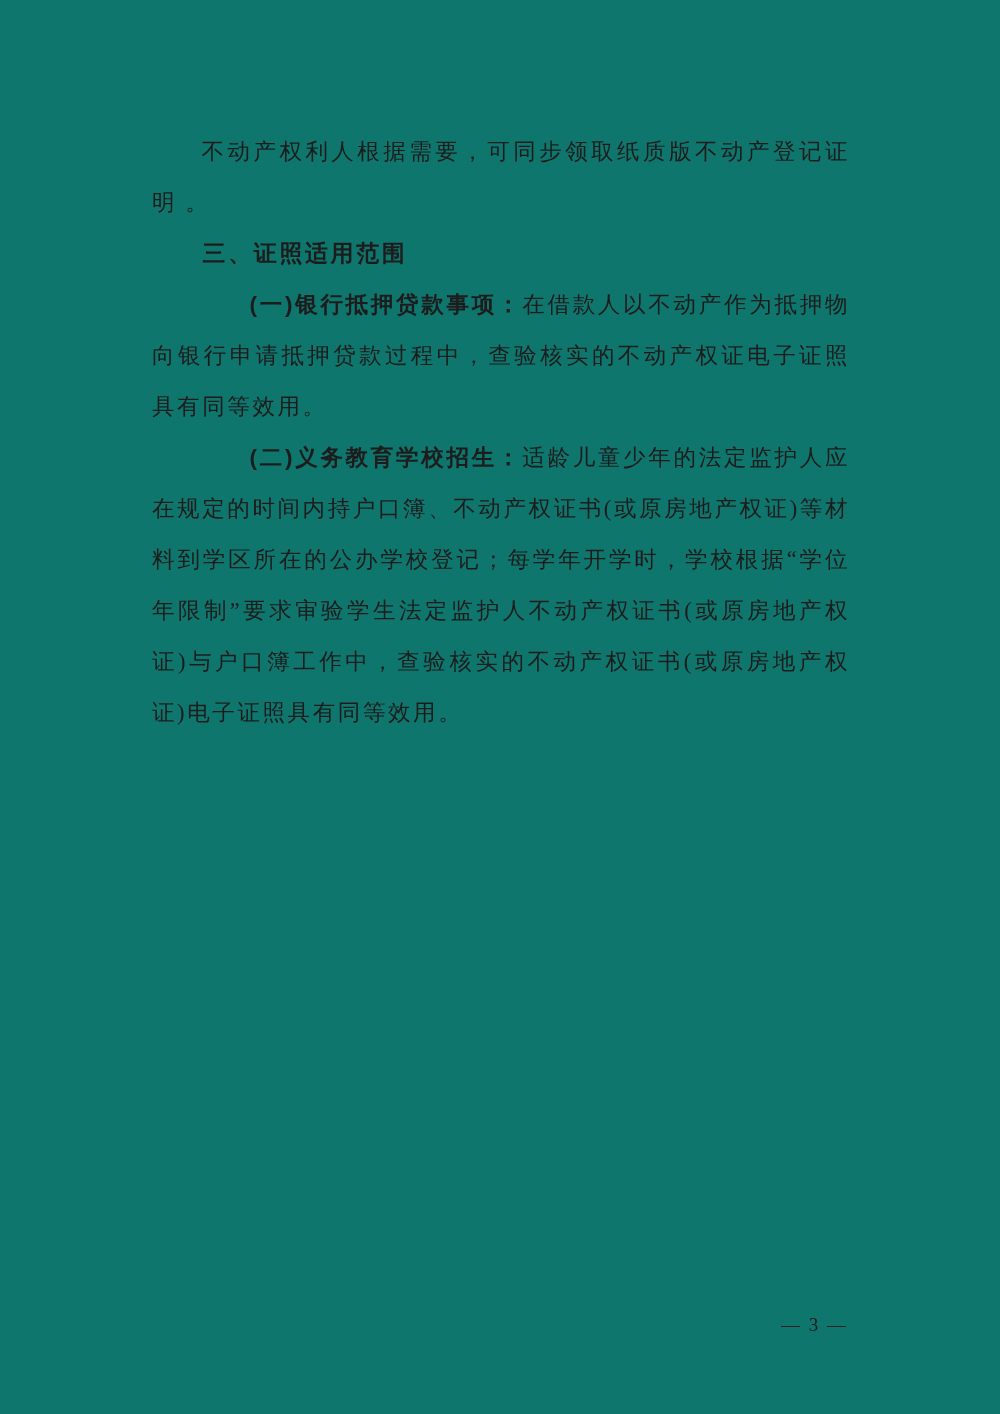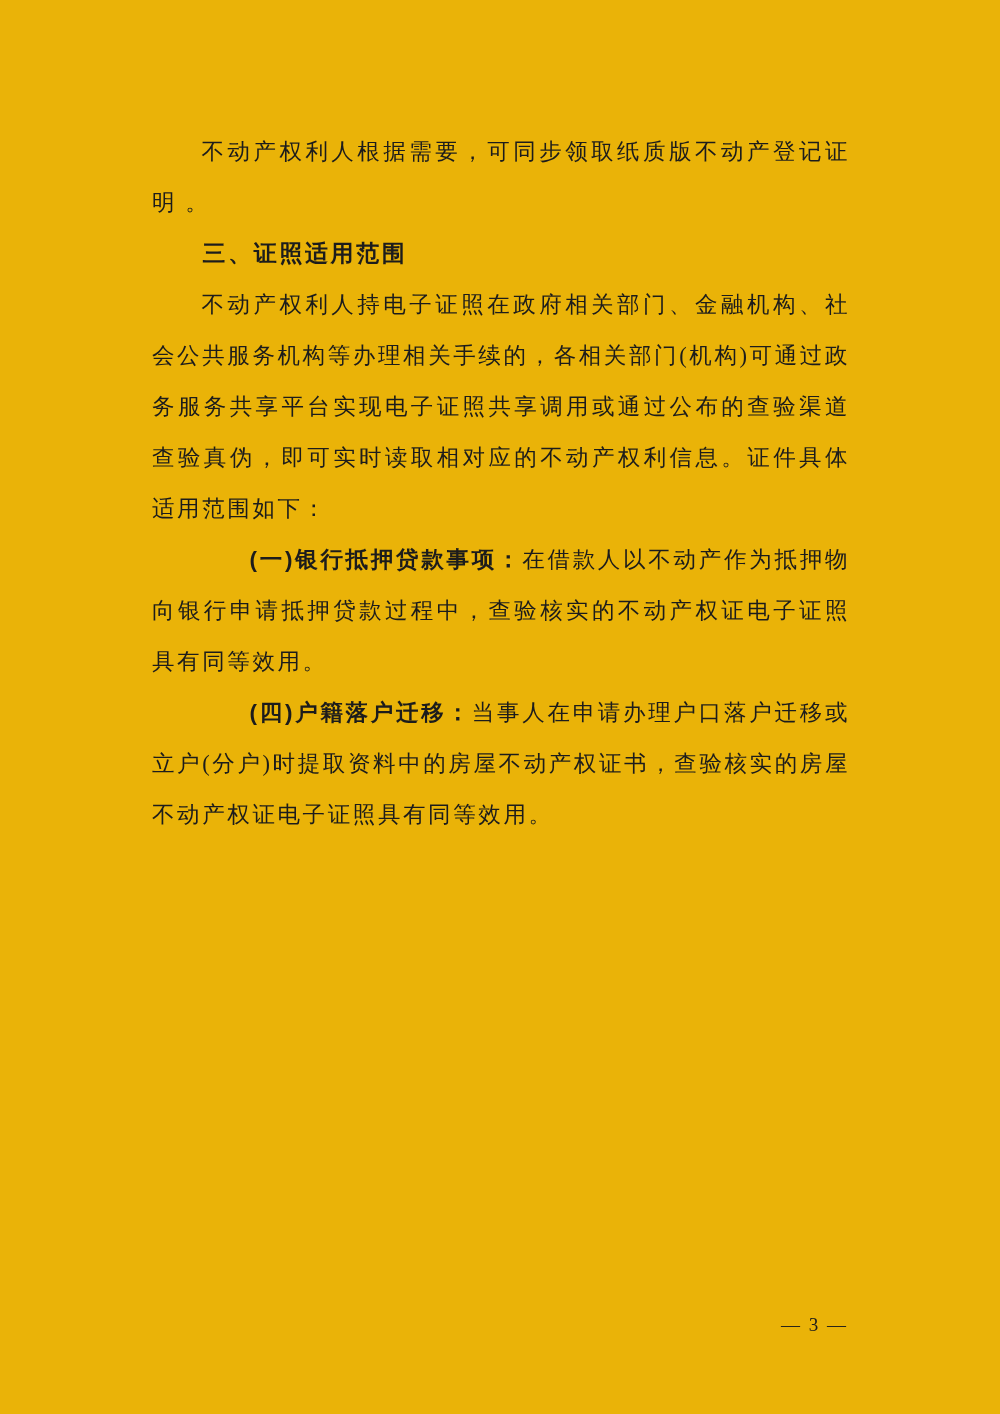--- a/index.html
+++ b/index.html
@@ -14,21 +14,21 @@
     font-family: "Liberation Serif", "DejaVu Serif", serif;
     color: #1c1c1c;
     overflow: hidden;
   }
   .page {
     position: absolute;
     top: 0;
     left: 0;
     width: 1000px;
     height: 1414px;
-    background: #eab308;
+    background: #0f766e;
     box-sizing: border-box;
     padding: 126px 150px 4px 152px;
   }
   .para {
     margin: 0;
     font-size: 22.5px;
     line-height: 51px;
     letter-spacing: 2.6px;
     text-align: justify;
     text-indent: 2.2em;
@@ -60,23 +60,22 @@
 </style>
 </head>
 <body>
 
 <div class="page">
 
   <p class="para">不动产权利人根据需要，可同步领取纸质版不动产登记证明 。</p>
 
   <p class="heading">三、证照适用范围</p>
 
-  <p class="para">不动产权利人持电子证照在政府相关部门、金融机构、社会公共服务机构等办理相关手续的，各相关部门(机构)可通过政务服务共享平台实现电子证照共享调用或通过公布的查验渠道查验真伪，即可实时读取相对应的不动产权利信息。证件具体适用范围如下：</p>
 
   <p class="para"><span class="lead">(一)银行抵押贷款事项：</span><span>在借款人以不动产作为抵押物向银行申请抵押贷款过程中，查验核实的不动产权证电子证照具有同等效用。</span></p>
 
+  <p class="para"><span class="lead">(二)义务教育学校招生：</span><span>适龄儿童少年的法定监护人应在规定的时间内持户口簿、不动产权证书(或原房地产权证)等材料到学区所在的公办学校登记；每学年开学时，学校根据“学位年限制”要求审验学生法定监护人不动产权证书(或原房地产权证)与户口簿工作中，查验核实的不动产权证书(或原房地产权证)电子证照具有同等效用。</span></p>
 
 
-  <p class="para"><span class="lead">(四)户籍落户迁移：</span><span>当事人在申请办理户口落户迁移或立户(分户)时提取资料中的房屋不动产权证书，查验核实的房屋不动产权证电子证照具有同等效用。</span></p>
 
   <div class="page-number">— 3 —</div>
 
 </div>
 
 </body></html>

